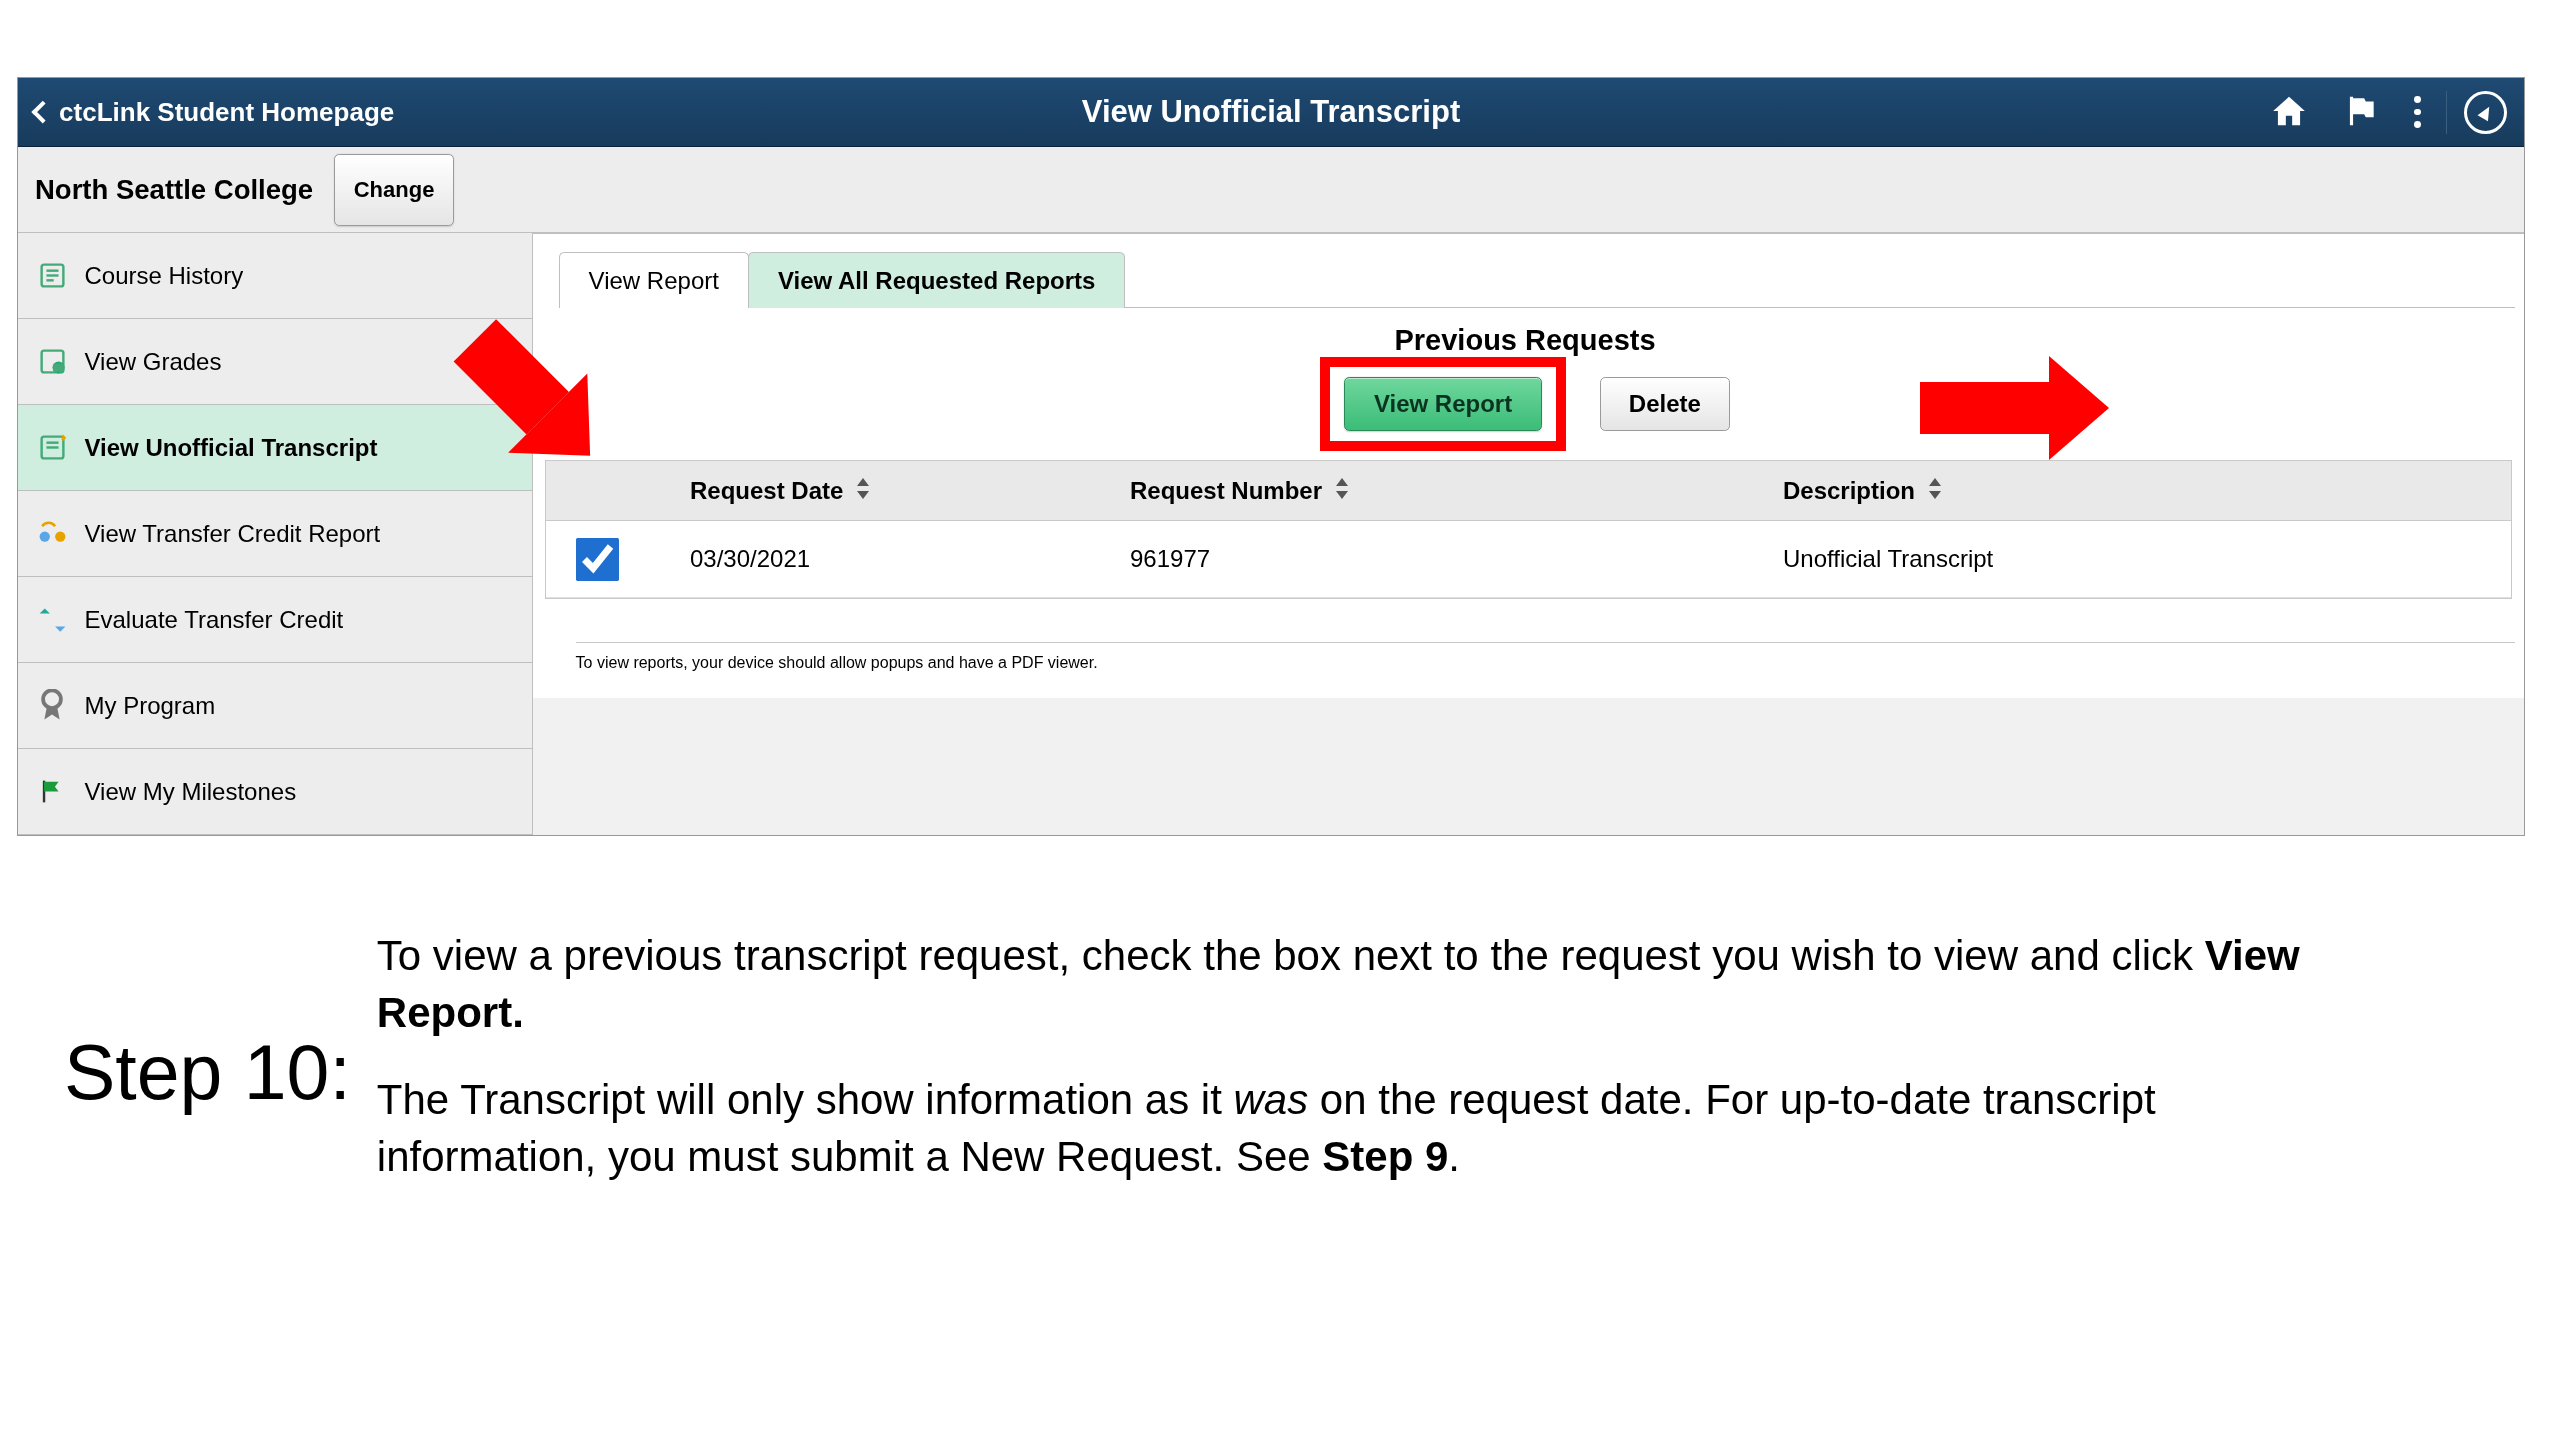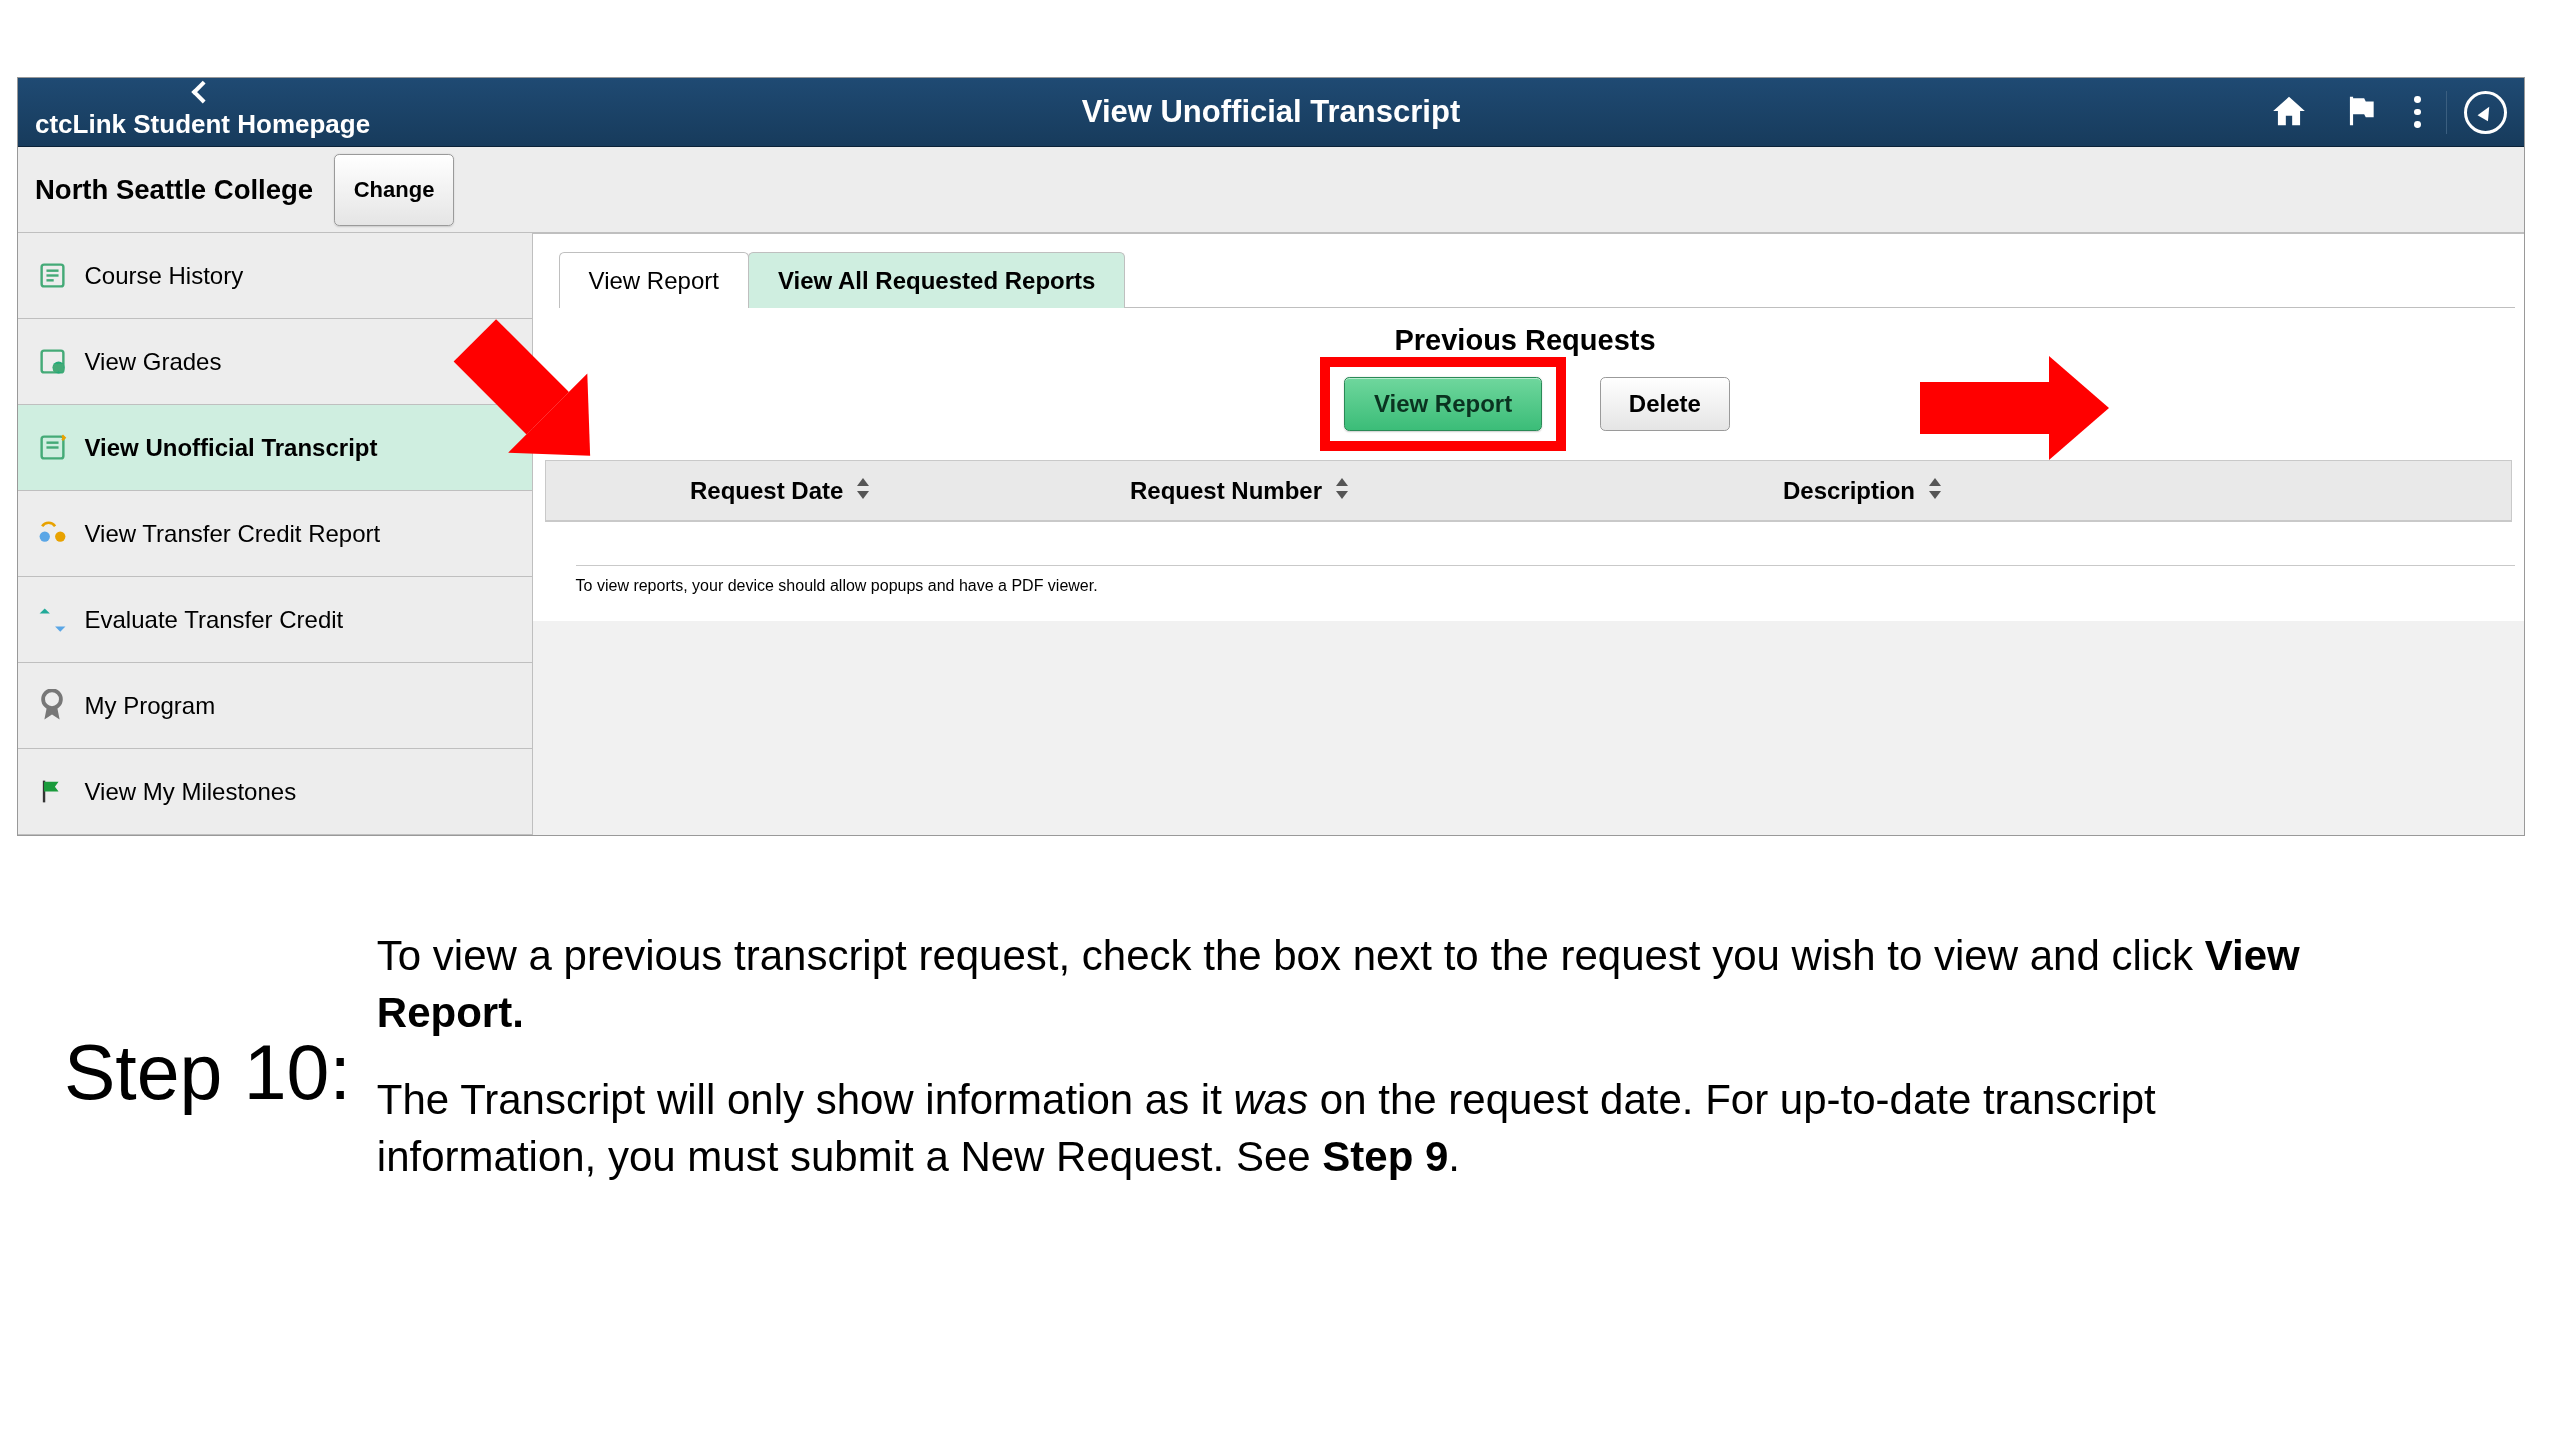--- a/index.html
+++ b/index.html
@@ -27,21 +27,20 @@
     padding: 0 17px;
     border-bottom: 0.9px solid #0b2238;
   }
   .back-nav {
     display: flex;
     align-items: center;
     gap: 8.6px;
     font-weight: bold;
     font-size: 26px;
     cursor: pointer;
-    flex-direction: column;
   }
   .chevron-left {
     width: 15.5px; height: 15.5px;
     border-left: 4.3px solid #fff;
     border-bottom: 4.3px solid #fff;
     transform: rotate(45deg);
   }
   .banner-title {
     position: absolute;
     left: 50%;
@@ -435,20 +434,28 @@
           </div>
           <div class="col-num">
             <span>Request Number</span>
             <span class="sort-diamond"></span>
           </div>
           <div class="col-desc">
             <span>Description</span>
             <span class="sort-diamond"></span>
           </div>
         </div>
+        <div class="req-row">
+          <div class="col-check">
+            <input type="checkbox" class="big-check" checked="" style="">
+          </div>
+          <div class="col-date">03/30/2021</div>
+          <div class="col-num">961977</div>
+          <div class="col-desc">Unofficial Transcript</div>
+        </div>
       </div>
 
       <div class="hint">To view reports, your device should allow popups and have a PDF viewer.</div>
     </div>
   </div>
 </div>
 
 <div class="red-arrow-1">
   <div class="arrow-shape">
       <div class="arrow-shaft" style="width:103px;height:60px;"></div>

